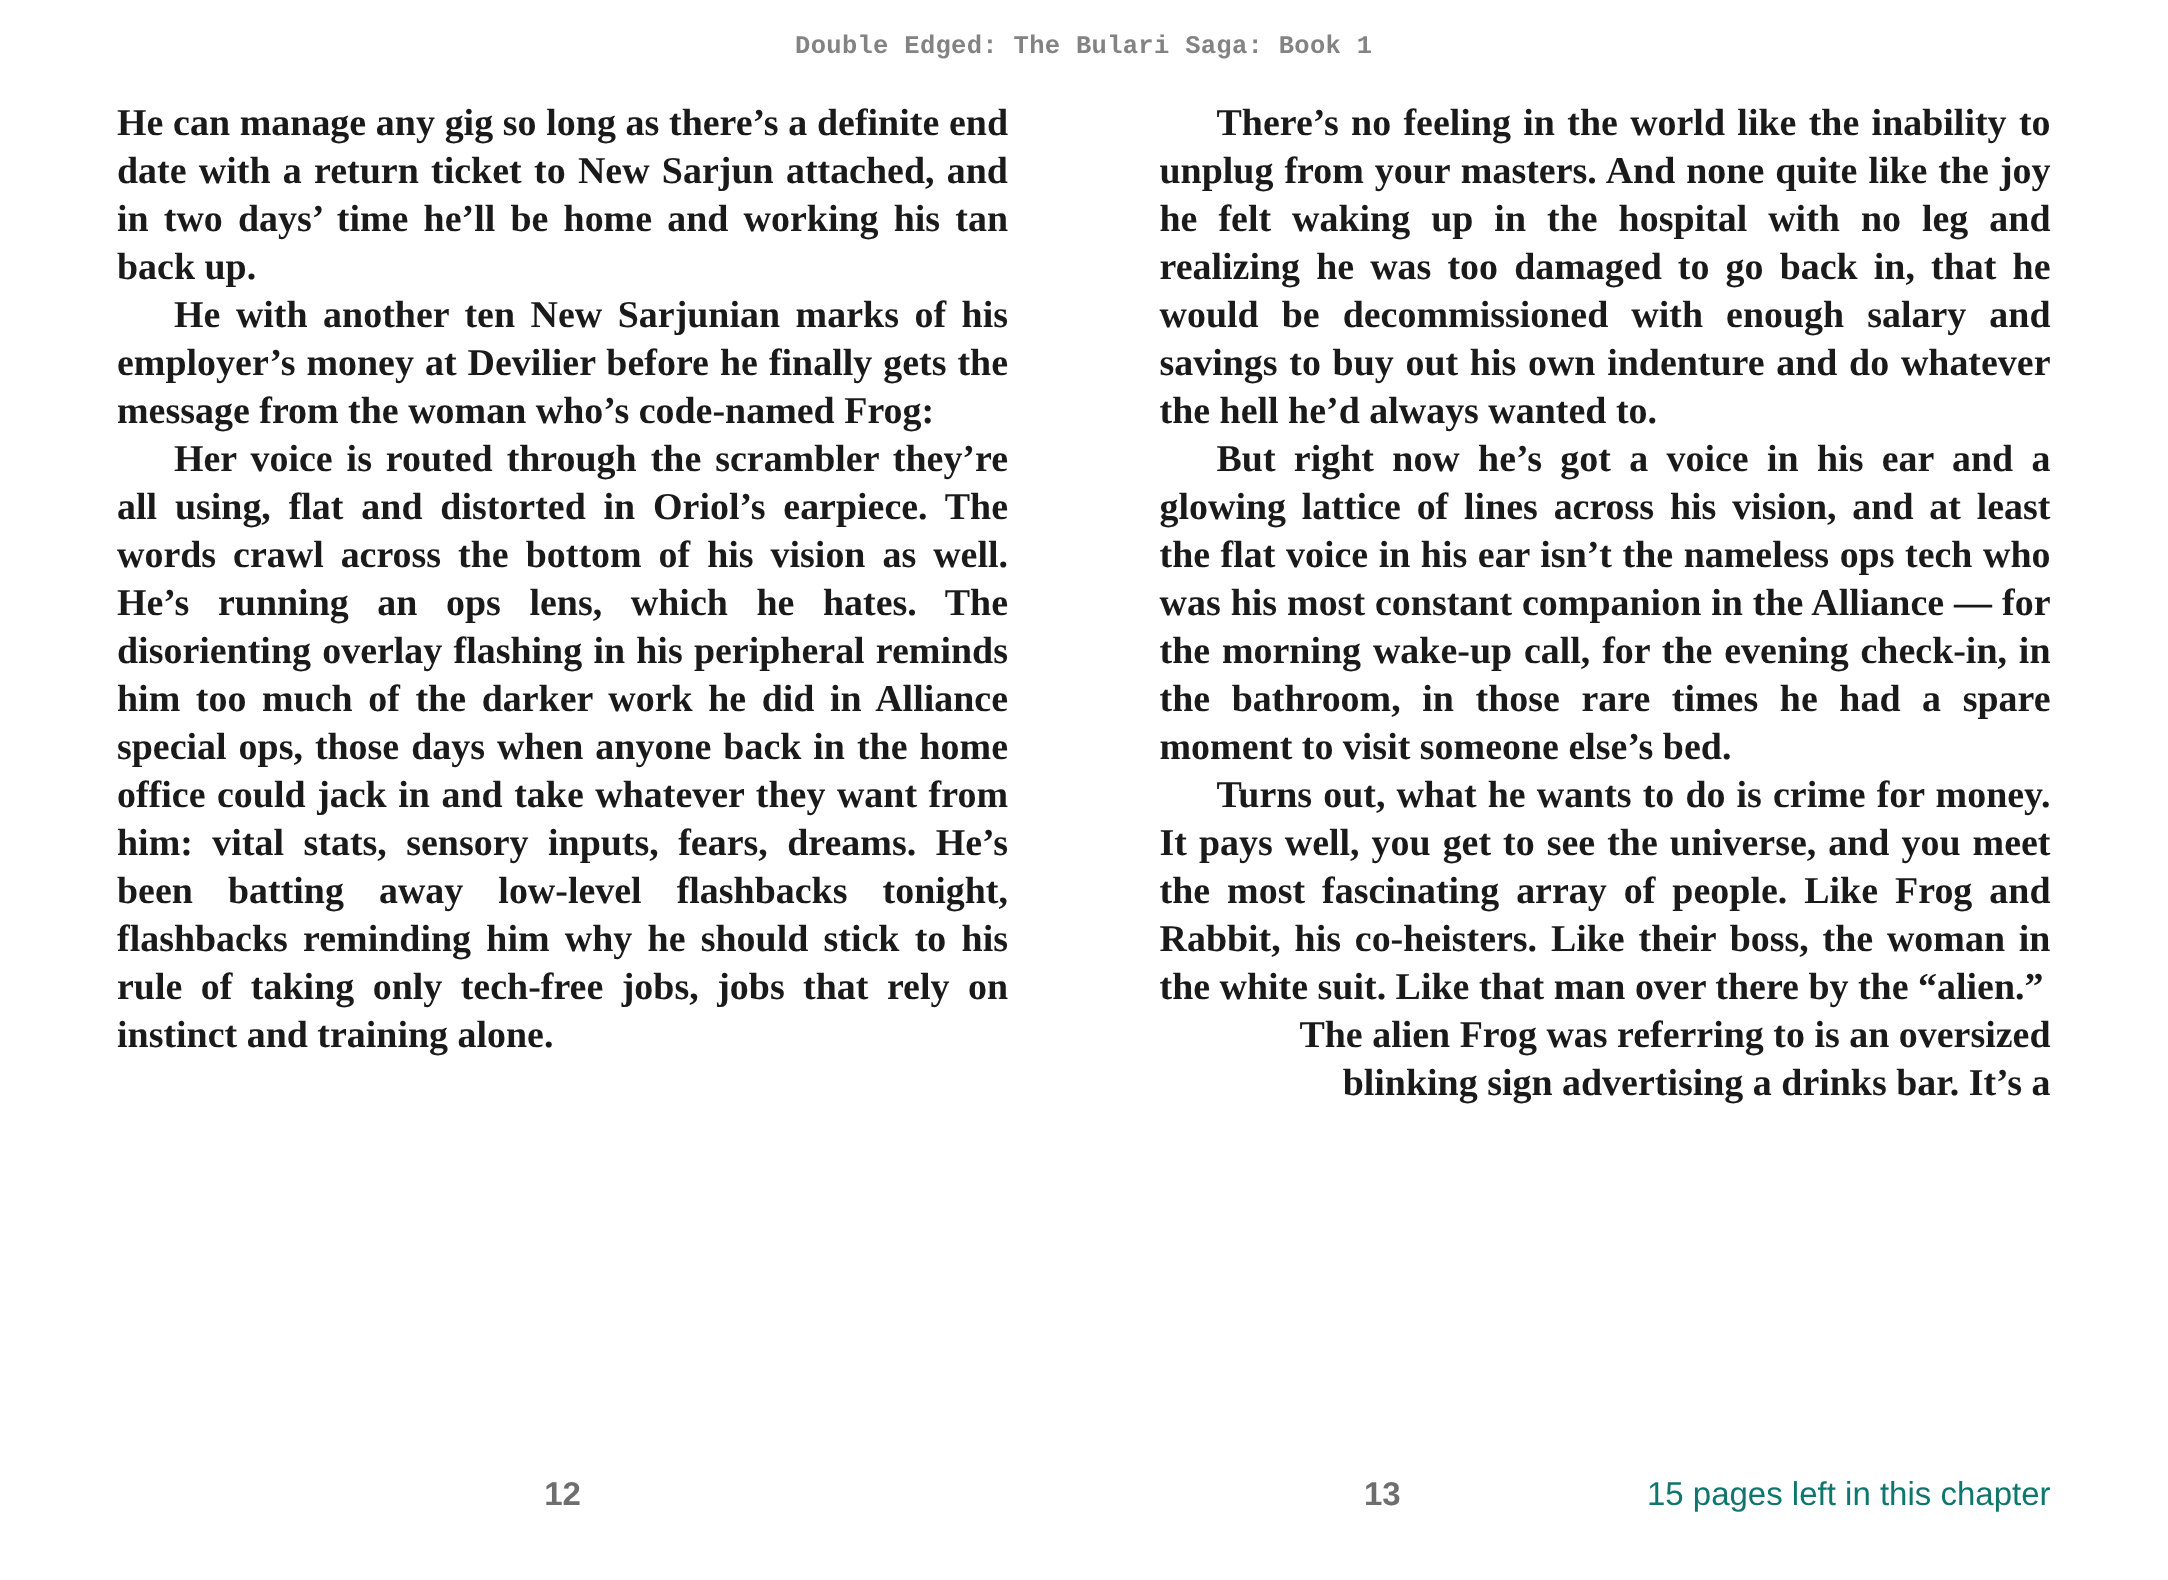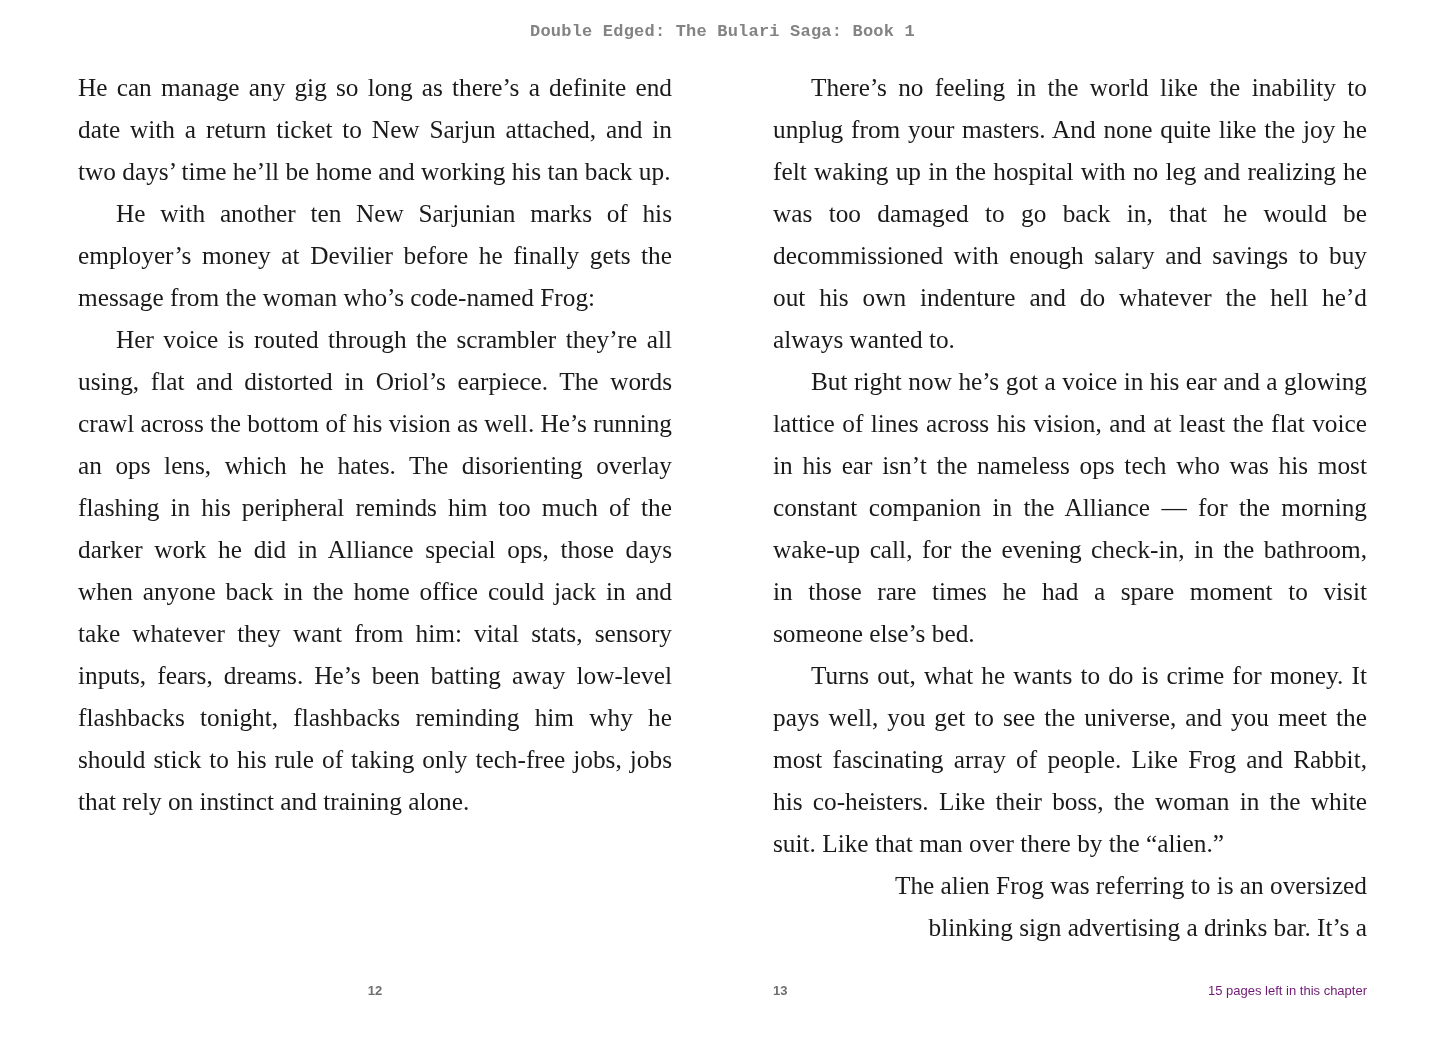--- a/index.html
+++ b/index.html
@@ -41,44 +41,45 @@
     flex-direction: row;
     justify-content: space-between;
   }
   .text-column {
     width: 594px;
   }
 
   p.para {
     margin: 0;
     font-size: 25.3px;
-    line-height: 42px;
+    line-height: 32px;
     text-align: justify;
     text-justify: inter-word;
     text-indent: 38px;
     hyphens: none;
     word-spacing: 0px;
+    font-weight: bold;
   }
   p.para.no-indent {
     text-indent: 0;
   }
   
   p.para.open-ended {
     text-align: right;
   }
 
   
   .page-footer {
     position: absolute;
     bottom: 0;
     left: 0;
     width: 1220px;
     height: 70px;
     font-family: "Liberation Sans", sans-serif;
-    font-size: 13px;
+    font-size: 22px;
   }
   .footer-left {
     position: absolute;
     left: 78px;
     top: 0;
     width: 594px;
     text-align: center;
   }
   .footer-right {
     position: absolute;
@@ -88,27 +89,27 @@
     display: flex;
     flex-direction: row;
     align-items: baseline;
   }
   .page-number {
     font-weight: bold;
     color: #6e6e6e;
   }
   .footer-right .page-number {
     width: 297px;
-    text-align: left;
+    text-align: center;
     display: inline-block;
   }
   .chapter-progress {
     flex: 1;
     text-align: right;
-    color: #701a75;
+    color: #0f766e;
     font-weight: normal;
   }
 </style>
 </head>
 <body>
 
 <div class="running-header">Double Edged: The Bulari Saga: Book 1</div>
 
 <div class="page-body">
 

